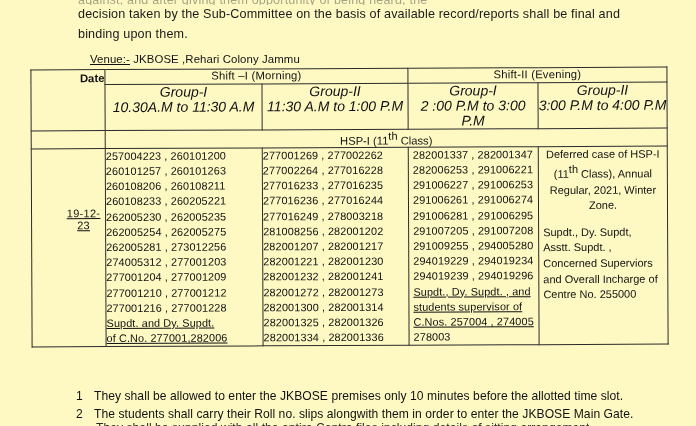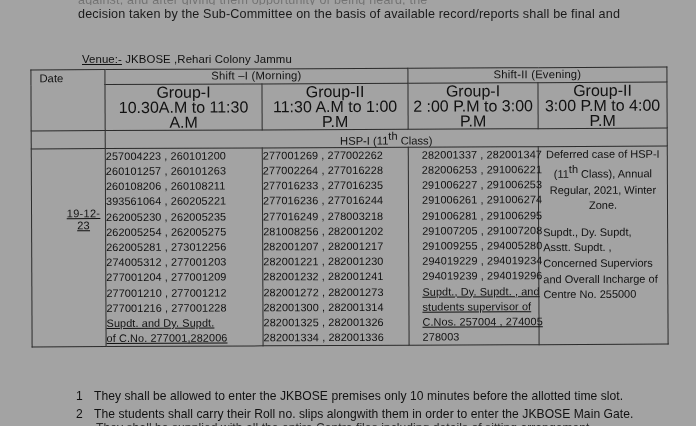--- a/index.html
+++ b/index.html
@@ -14,21 +14,21 @@
     overflow: hidden;
     font-family: "Liberation Sans", sans-serif;
     color: #111111;
     -webkit-font-smoothing: antialiased;
   }
 
   
   .page {
     position: absolute;
     inset: 0;
-    background: #a3a3a3;
+    background: #fef9c3;
   }
 
   
   .top-cut {
     position: absolute;
     left: 78px;
     top: -7px;
     width: 600px;
     height: 12px;
     overflow: hidden;
@@ -49,21 +49,21 @@
   .para-l2 { left: 78px; top: 27px; }
 
   .venue {
     position: absolute;
     left: 82px;
     top: 53px;
     font-size: 11.4px;
     letter-spacing: .1px;
     white-space: nowrap;
   }
-  .venue .u { text-decoration: underline; }
+  .venue .u { text-decoration: underline; margin-left: 8px; }
 
   
   .tbl-wrap {
     position: absolute;
     left: 31px;
     top: 68px;
     width: 636px;
     height: 276px;
     transform: rotate(-0.25deg);
   }
@@ -83,23 +83,24 @@
   .ctr { text-align: center; }
 
   .h-shift {
     height: 14px;
     font-size: 11.3px;
     letter-spacing: .2px;
     padding-top: 1px;
   }
   .h-group {
     height: 31px;
-    font-size: 16px;
+    font-size: 14px;
     line-height: 15px;
     padding-top: 3px;
+    font-style: italic;
   }
   .h-class {
     height: 14px;
     font-size: 11.2px;
     padding-top: 1px;
   }
   .date-cell {
     text-align: center;
     font-size: 11px;
     position: relative;
@@ -113,21 +114,21 @@
     padding-left: 30px;
   }
 
   .rolls {
     padding: 5px 4px 0 7px;
     line-height: 15.2px;
     font-size: 10.9px;
     letter-spacing: .1px;
     white-space: nowrap;
   }
-  .rolls.c3 { padding-left: 13px; }
+  .rolls.c3 { padding-left: 4px; }
   .note {
     text-decoration: underline;
     display: block;
   }
   .note-plain { display: block; }
   .deferred {
     padding: 5px 6px 0 6px;
     text-align: center;
     line-height: 15.6px;
     font-size: 11px;
@@ -172,38 +173,39 @@
     color: #2a2a2a;
   }
 </style>
 </head>
 <body>
 
 <div class="page">
 
   <div class="top-cut">against, and after giving them opportunity of being heard, the</div>
   <div class="para-line para-l1">decision taken by the Sub-Committee on the basis of available record/reports shall be final and</div>
+  <div class="para-line para-l2">binding upon them.</div>
 
   <div class="venue">
     <span class="u">Venue:-</span><span> JKBOSE ,Rehari Colony  Jammu</span>
   </div>
 
   <div class="tbl-wrap">
   <table class="sched">
     <colgroup>
       <col style="width:74px">
       <col style="width:157px">
       <col style="width:146px">
       <col style="width:130px">
       <col style="width:129px">
     </colgroup>
     <tbody>
       <tr>
         <td rowspan="2" class="date-cell">
-          <div style="padding:2px 0 0 8px;text-align:left;font-size:11.3px;">Date</div>
+          <div style="padding:2px 0 0 8px;text-align:right;font-size:11.3px;font-weight:bold;">Date</div>
         </td>
         <td colspan="2" class="ctr h-shift">Shift –I    (Morning)</td>
         <td colspan="2" class="ctr h-shift">Shift-II   (Evening)</td>
       </tr>
       <tr>
         <td class="ctr h-group">
           <div>Group-I</div>
           <div>10.30A.M to 11:30 A.M</div>
         </td>
         <td class="ctr h-group">
@@ -227,21 +229,21 @@
       </tr>
       <tr>
         <td class="date-cell">
           <span class="dtxt">19-12-23</span>
         </td>
 
         <td class="rolls">
           <div>257004223 , 260101200</div>
           <div>260101257 , 260101263</div>
           <div>260108206 , 260108211</div>
-          <div>393561064 , 260205221</div>
+          <div>260108233 , 260205221</div>
           <div>262005230 , 262005235</div>
           <div>262005254 , 262005275</div>
           <div>262005281 , 273012256</div>
           <div>274005312 , 277001203</div>
           <div>277001204 , 277001209</div>
           <div>277001210 , 277001212</div>
           <div>277001216 , 277001228</div>
           <div class="note">Supdt. and  Dy. Supdt.</div>
           <div class="note">of C.No. 277001,282006</div>
         </td>

